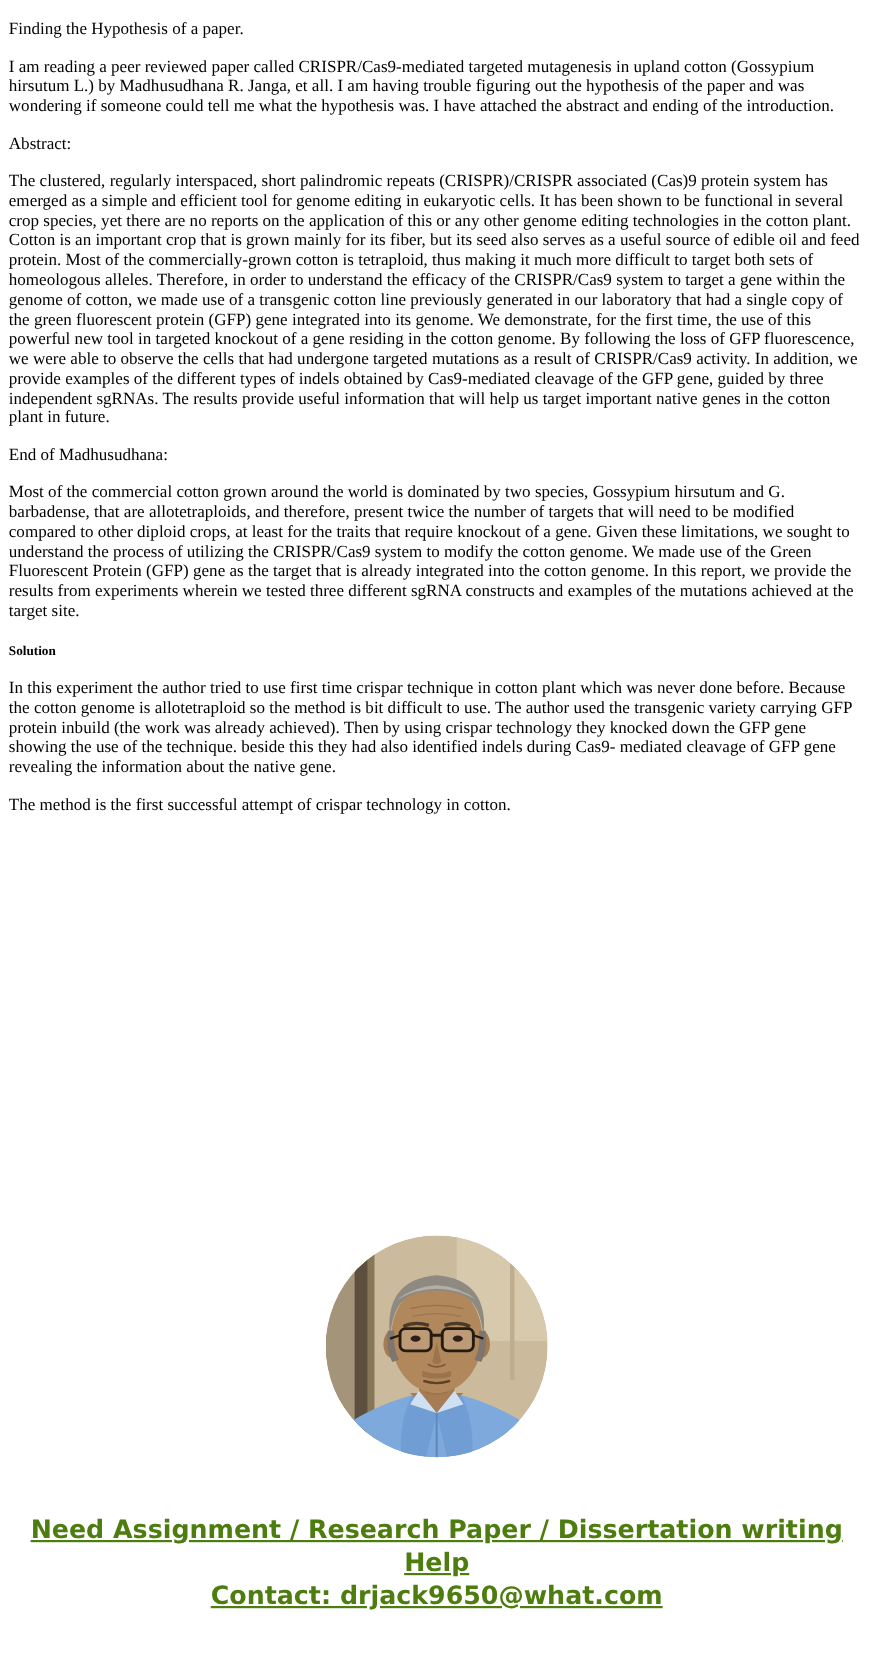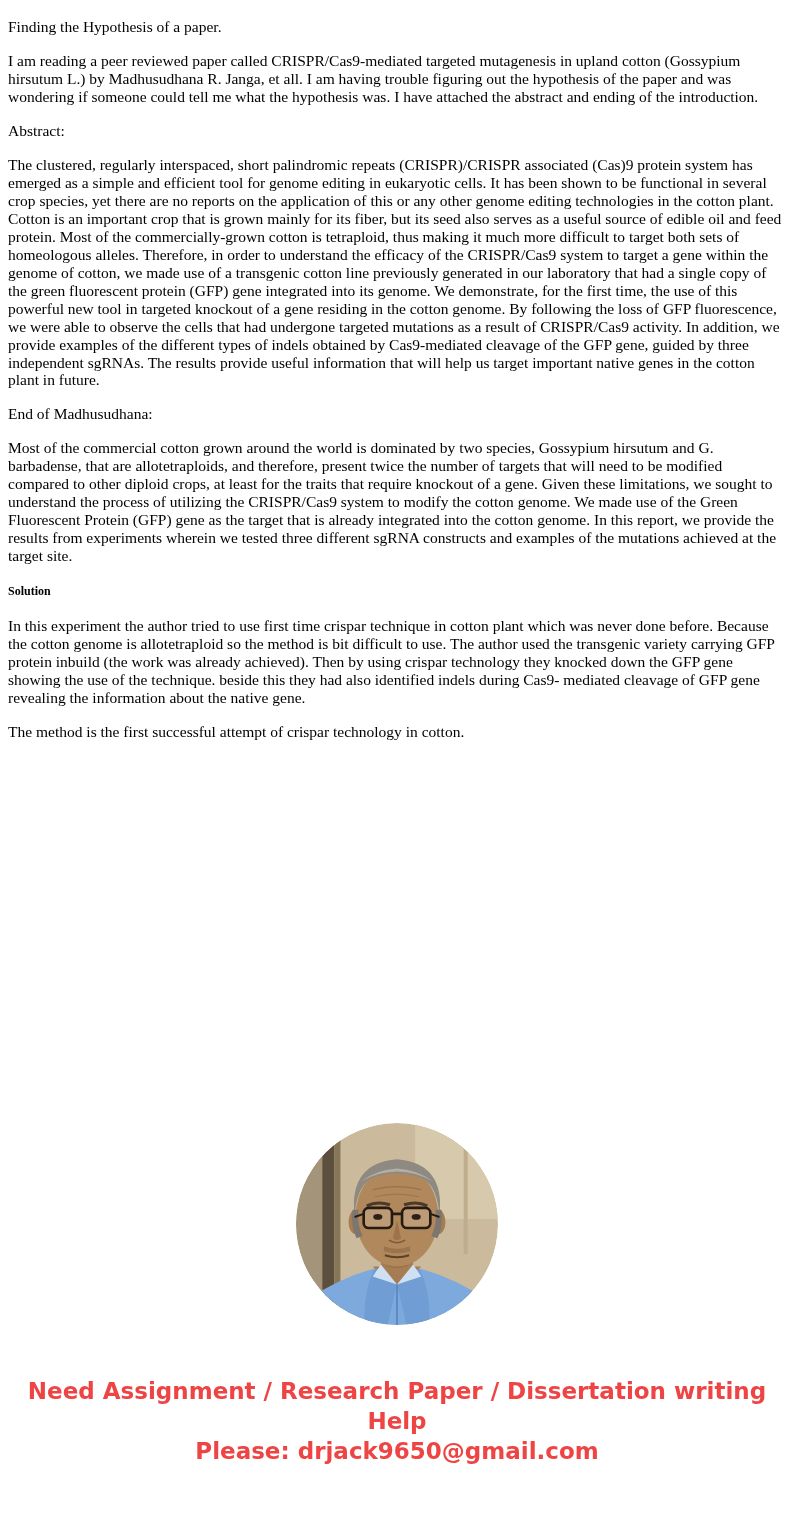--- a/index.html
+++ b/index.html
@@ -43,21 +43,22 @@
     overflow: hidden;
     flex: 0 0 auto;
   }
   .footer {
     margin-top: 52px;
     text-align: center;
     font-family: "DejaVu Sans", sans-serif;
     font-weight: bold;
     font-size: 23px;
     line-height: 1.3;
-    color: #ef4444;
+    color: #4d7c0f;
+    text-decoration: underline;
   }
   .footer .help-line {
     max-width: 758px;
     margin: 0 auto;
   }
 </style>
 </head>
 <body>
 
 <div class="page">
@@ -133,15 +134,15 @@
           <path d="M88 131 Q100 135 112 131" stroke="#5e4028" stroke-width="2" fill="none"></path>
 
           <path d="M90 141 Q100 145 110 141" stroke="#8f6844" stroke-width="1.2" fill="none" opacity="0.5"></path>
         </g>
       </svg>
     </div>
   </div>
 
   <div class="footer">
     <div class="help-line">Need Assignment / Research Paper / Dissertation writing Help</div>
-    <div class="contact-line">Please: drjack9650@gmail.com</div>
+    <div class="contact-line">Contact: drjack9650@what.com</div>
   </div>
 </div>
 
 </body></html>

